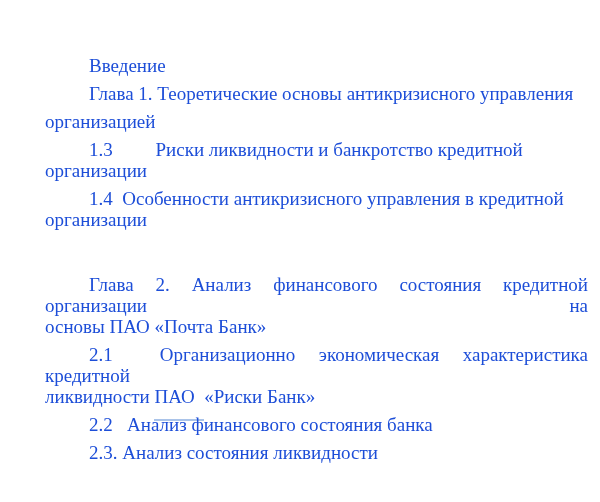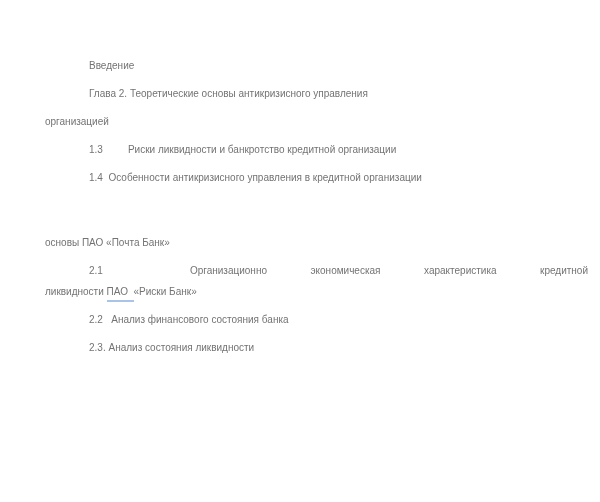--- a/index.html
+++ b/index.html
@@ -8,65 +8,66 @@
     background: #ffffff;
   }
   .page {
     position: relative;
     width: 600px;
     height: 502px;
     box-sizing: border-box;
     background: #ffffff;
     overflow: hidden;
     padding: 55px 12px 0 45px;
-    font-family: Liberation Sans, sans-serif;
-    font-size: 10px;
+    font-family: Liberation Serif, serif;
+    font-size: 19px;
     line-height: 21px;
-    color: #737373;
+    color: #1d4ed8;
   }
   .line {
     margin: 0;
     white-space: normal;
   }
   .indent {
     text-indent: 44px;
   }
   .jlast {
     text-align: justify;
     text-align-last: justify;
   }
   .pend {
     margin-bottom: 7px;
   }
   .spacer {
     height: 37px;
   }
   .u-blue {
     border-bottom: 2px solid var(--underline-color, #a9c3e9);
-    padding-bottom: 3px;
+    padding-bottom: 12px;
   }
 </style>
 </head>
 <body>
 
 <div class="page">
 
   <div class="line indent pend">Введение</div>
 
-  <div class="line indent pend">Глава 2. Теоретические основы антикризисного управления</div>
+  <div class="line indent pend">Глава 1. Теоретические основы антикризисного управления</div>
 
   <div class="line pend">организацией</div>
 
 
   <div class="line indent pend">1.3&nbsp;&nbsp;&nbsp;&nbsp;&nbsp;&nbsp;&nbsp;&nbsp;&nbsp;Риски ликвидности и банкротство кредитной организации</div>
 
   <div class="line indent pend">1.4&nbsp;&nbsp;Особенности антикризисного управления в кредитной организации</div>
 
   <div class="spacer"></div>
 
+  <div class="line indent jlast">Глава 2. Анализ финансового состояния кредитной организации на</div>
   <div class="line pend">основы ПАО «Почта Банк»</div>
 
   <div class="line indent jlast">2.1&nbsp; Организационно экономическая характеристика кредитной</div>
   <div class="line pend">
     <span>ликвидности </span><span class="u-blue">ПАО&nbsp;&nbsp;</span><span>«Риски Банк»</span>
   </div>
 
   <div class="line indent pend">2.2&nbsp;&nbsp;&nbsp;Анализ финансового состояния банка</div>
 
   <div class="line indent pend">2.3. Анализ состояния ликвидности</div>

